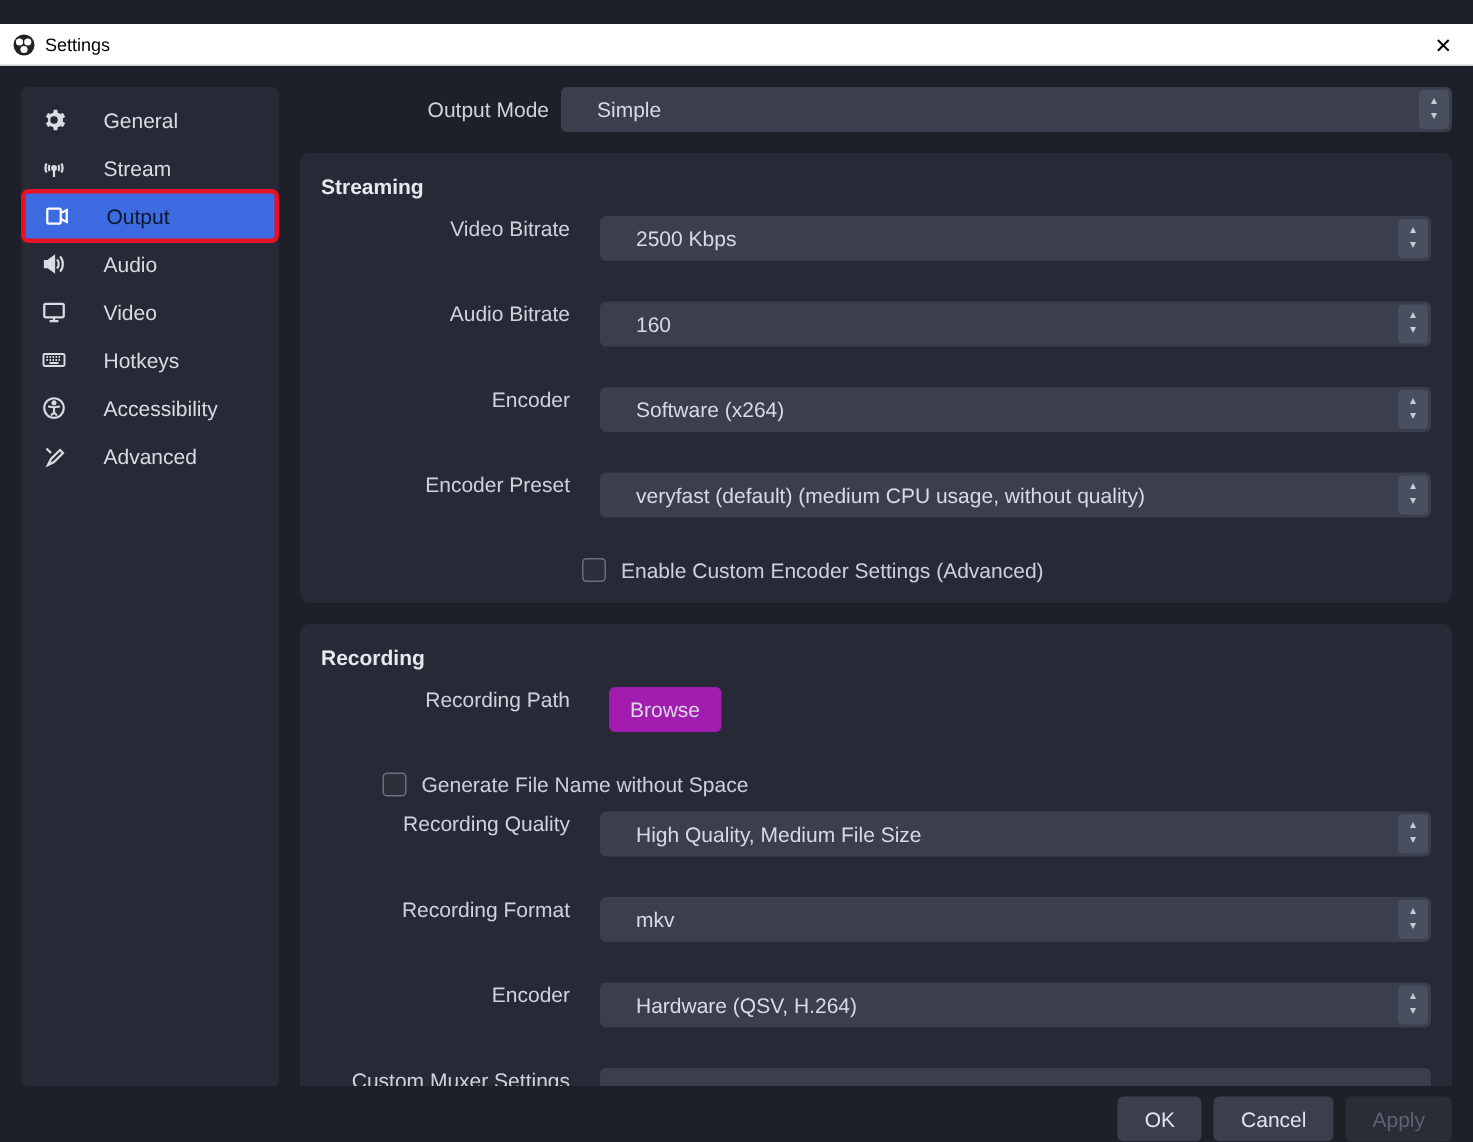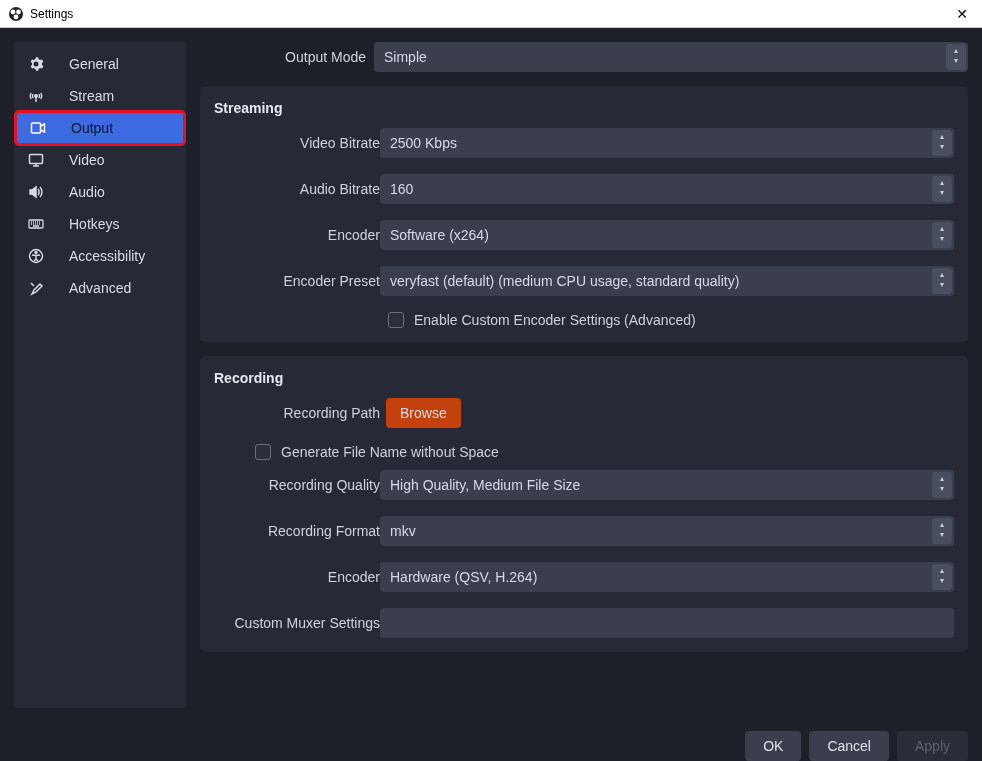--- a/index.html
+++ b/index.html
@@ -1,52 +1,52 @@
 <!DOCTYPE html>
 <html><head>
 <meta charset="utf-8">
 <style>
 * { box-sizing: border-box; margin: 0; padding: 0; font-family: "Segoe UI", Arial, sans-serif; }
 body { background: #1e2029; width: 982px; height: 761px; overflow: hidden; position: relative; }
 
-.titlebar { background: #fff; height: 28px; display: flex; align-items: center; padding: 0 8px; border-bottom: 1px solid #ccc; position: relative; }
+.titlebar { background: #fff; height: 28px; display: flex; align-items: center; padding: 0 8px; border-bottom: 1px solid #ccc; position: relative; margin-top: 16px; }
 .titlebar .app-icon { width: 16px; height: 16px; margin-right: 6px; display: flex; align-items: center; justify-content: center; }
 .titlebar .title { font-size: 12px; color: #000; }
 .titlebar .close-btn { position: absolute; right: 8px; top: 4px; font-size: 14px; color: #000; cursor: pointer; padding: 2px 6px; }
 
 .main-area { display: flex; height: 680px; padding: 14px 14px 0 14px; gap: 14px; }
 
 .sidebar { width: 172px; background: #272a36; border-radius: 4px; padding: 6px 0; }
 .sidebar-item { display: flex; align-items: center; padding: 8px 14px; color: #d9dbe3; font-size: 14px; cursor: pointer; position: relative; gap: 25px; }
 .sidebar-item.active { background: #3c6ae0; color: #0f172a; border-radius: 3px; margin: 0 2px; }
 .sidebar-item.highlighted { outline: 3px solid #e81123; outline-offset: -1px; }
 .sidebar-item .sb-icon { width: 16px; height: 16px; flex: none; display: flex; align-items: center; justify-content: center; }
 
 .content { flex: 1; display: flex; flex-direction: column; gap: 14px; overflow: auto; }
 
 .output-mode-row { display: flex; align-items: center; gap: 8px; }
 .output-mode-row .omr-label { width: 166px; text-align: right; color: #cfd2dc; font-size: 14px; }
 
 .section { background: #272a36; border-radius: 6px; padding: 14px 14px 14px 14px; }
 .section-title { color: #e6e8ef; font-weight: 600; font-size: 14px; margin-bottom: 12px; }
 
-.row { display: flex; align-items: center; gap: 0; margin-bottom: 16px; }
+.row { display: flex; gap: 20px; margin-bottom: 27px; }
 .row:last-child { margin-bottom: 0; }
 .row-label { width: 166px; text-align: right; color: #cfd2dc; font-size: 14px; }
 
-.field { flex: 1; height: 30px; background: #3a3e4d; border-radius: 4px; display: flex; align-items: center; padding: 0 10px; color: #d7dae4; font-size: 14px; position: relative; }
+.field { flex: 1; height: 30px; background: #3a3e4d; border-radius: 4px; display: flex; align-items: center; padding: 0 24px; color: #d7dae4; font-size: 14px; position: relative; }
 .field.spin .spin-btns, .field.select .sel-btn { position: absolute; right: 2px; top: 2px; bottom: 2px; width: 20px; background: #4a4f60; border-radius: 3px; display: flex; flex-direction: column; align-items: center; justify-content: center; color: #c8cbd6; font-size: 8px; }
 .field.select .sel-btn { justify-content: center; gap: 0; }
 .spin-btns .arr, .sel-btn .arr { line-height: 8px; height: 10px; }
 .field.text-only { padding-right: 10px; }
 
 .checkbox-row { display: flex; align-items: center; gap: 10px; margin-left: 174px; color: #cdd0db; font-size: 14px; margin-top: 4px; }
 .chk { width: 16px; height: 16px; border: 1px solid #6b6f80; border-radius: 3px; background: #2c2f3a; }
 
-.browse-btn { background: #c2410c; color: #d7dae4; height: 30px; padding: 0 14px; border-radius: 4px; font-size: 14px; display: flex; align-items: center; margin-left: 6px; cursor: pointer; }
+.browse-btn { background: #a21caf; color: #d7dae4; height: 30px; padding: 0 14px; border-radius: 4px; font-size: 14px; display: flex; align-items: center; margin-left: 6px; cursor: pointer; }
 
 .footer { position: absolute; bottom: 0; right: 14px; display: flex; gap: 8px; }
 .footer .btn { background: #3a3e4d; color: #e0e2ea; height: 30px; padding: 0 18px; border-radius: 4px; font-size: 14px; display: flex; align-items: center; cursor: pointer; }
 .footer .btn.disabled { background: #2a2d38; color: #5e616e; cursor: default; }
 
 svg { display: block; }
 </style>
 </head>
 <body>
 
@@ -88,35 +88,35 @@
       <span class="sb-icon">
         <svg width="16" height="16" viewBox="0 0 16 16" fill="none" stroke="#fff" stroke-width="1.5">
             <rect x="1.5" y="3" width="9" height="10" rx="1"></rect>
             <path d="M10.5 6l4-2v8l-4-2"></path>
           </svg>
       </span>
       <span>Output</span>
     </div>
     <div class="sidebar-item">
       <span class="sb-icon">
+        <svg width="16" height="16" viewBox="0 0 16 16" fill="#d9dbe3">
+            <path d="M2 6h2l4-3v10l-4-3H2zM10 5c1.5 1.5 1.5 4.5 0 6M12 3c2.5 2.5 2.5 7.5 0 10" fill="none" stroke="#d9dbe3" stroke-width="1.5"></path>
+            <path d="M2 6h2l4-3v10l-4-3H2z"></path>
+          </svg>
+      </span>
+      <span>Audio</span>
+    </div>
+    <div class="sidebar-item">
+      <span class="sb-icon">
         <svg width="16" height="16" viewBox="0 0 16 16" fill="none" stroke="#d9dbe3" stroke-width="1.5">
             <rect x="1.5" y="2.5" width="13" height="9" rx="1"></rect>
             <path d="M5 14h6M8 11.5V14"></path>
           </svg>
       </span>
       <span>Video</span>
-    </div>
-    <div class="sidebar-item">
-      <span class="sb-icon">
-        <svg width="16" height="16" viewBox="0 0 16 16" fill="#d9dbe3">
-            <path d="M2 6h2l4-3v10l-4-3H2zM10 5c1.5 1.5 1.5 4.5 0 6M12 3c2.5 2.5 2.5 7.5 0 10" fill="none" stroke="#d9dbe3" stroke-width="1.5"></path>
-            <path d="M2 6h2l4-3v10l-4-3H2z"></path>
-          </svg>
-      </span>
-      <span>Audio</span>
     </div>
     <div class="sidebar-item">
       <span class="sb-icon">
         <svg width="16" height="16" viewBox="0 0 16 16" fill="none" stroke="#d9dbe3" stroke-width="1.3">
             <rect x="1" y="4" width="14" height="8" rx="1"></rect>
             <path d="M3 6h1M5 6h1M7 6h1M9 6h1M11 6h1M3 8h1M5 8h1M7 8h1M9 8h1M11 8h1M5 10h6"></path>
           </svg>
       </span>
       <span>Hotkeys</span>
     </div>
@@ -185,21 +185,21 @@
           <span class="sel-btn">
               <span class="arr">▴</span>
               <span class="arr">▾</span>
             </span>
         </div>
       </div>
 
       <div class="row">
         <span class="row-label">Encoder Preset</span>
         <div class="field select">
-          <span>veryfast (default) (medium CPU usage, standard quality)</span>
+          <span>veryfast (default) (medium CPU usage, without quality)</span>
           <span class="sel-btn">
               <span class="arr">▴</span>
               <span class="arr">▾</span>
             </span>
         </div>
       </div>
 
       <div class="checkbox-row">
         <span class="chk"></span>
         <span>Enable Custom Encoder Settings (Advanced)</span>

